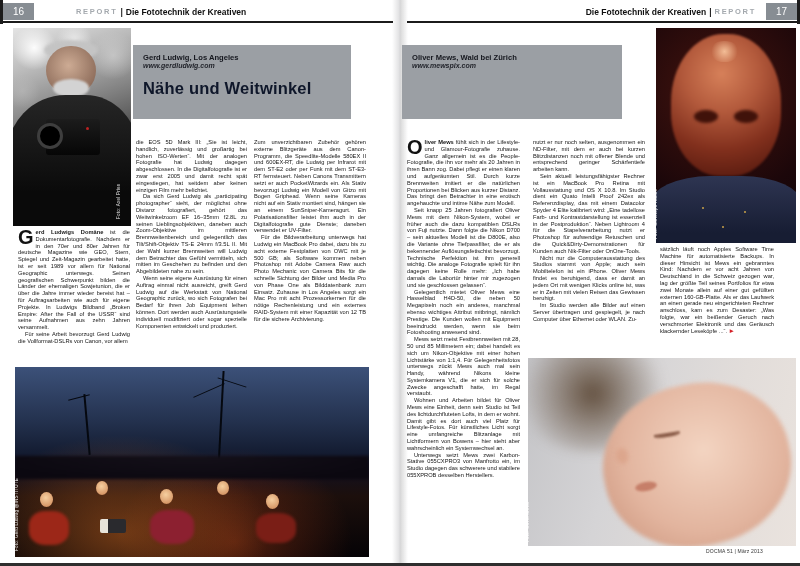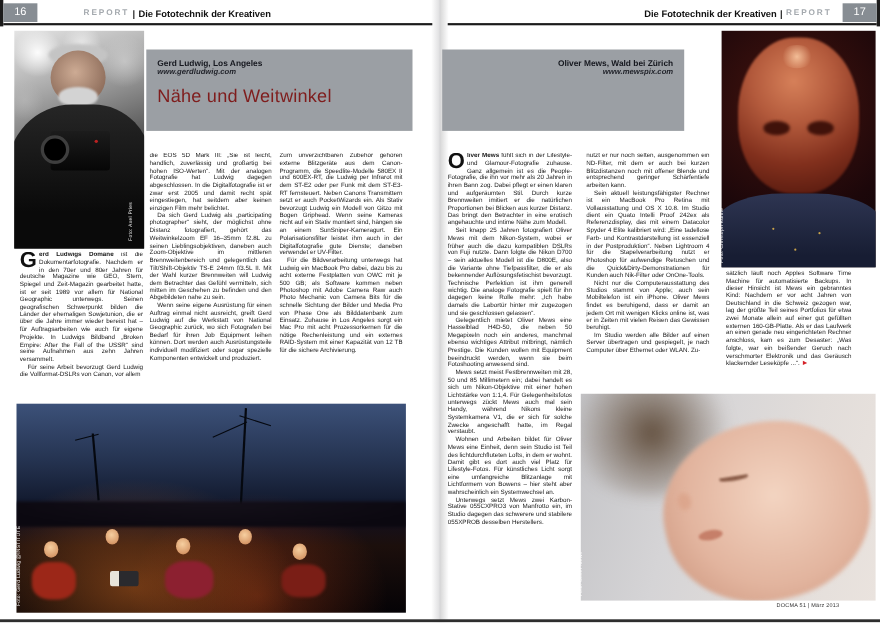--- a/index.html
+++ b/index.html
@@ -20,25 +20,25 @@
   .hdr-right .hdr-section { margin-right:10px; }
   .hdr-div { color:#222; font-weight:bold; font-size:8.5px; margin:0 3px; }
   .hdr-title { color:#101010; font-weight:bold; font-size:8.5px; }
   .rule { position:absolute; top:21px; height:2px; background:#1b1b1b; }
   .rule-left { left:3px; width:390px; }
   .rule-right { left:407px; width:390px; }
   .corner { position:absolute; top:0; width:3px; height:24px; background:#1b1b1b; }
   .corner-l { left:0; } .corner-r { right:0; }
   
   .titlebox { position:absolute; top:45px; height:74px; background:#9b9fa4; box-sizing:border-box; padding:8px 10px 0; }
-  .tb-left  { left:133px; width:242px; }
-  .tb-right { left:402px; width:220px; text-align:right; }
+  .tb-left  { left:133px; width:218px; }
+  .tb-right { left:402px; width:220px; text-align:left; }
   .tb-author { font-size:7.6px; font-weight:bold; color:#15171e; line-height:9px; }
   .tb-site   { font-size:7px; font-weight:bold; font-style:italic; color:#23252c; line-height:8px; }
-  .tb-headline { font-size:16.5px; font-weight:normal; color:#7f1d1d; margin-top:9px; letter-spacing:.2px; }
+  .tb-headline { font-size:16.5px; font-weight:bold; color:#0f172a; margin-top:9px; letter-spacing:.2px; }
   
   .col {
     position:absolute; font-size:5.7px; line-height:6.8px; text-align:justify;
     color:#161616; overflow:hidden; hyphens:auto; -webkit-hyphens:auto;
   }
   .col p { margin:0; }
   .col p.ind { text-indent:7px; }
   .dropcap { float:left; font-weight:bold; font-size:20px; line-height:17px; padding-right:2px; color:#111; }
   .bold { font-weight:bold; }
   .marker { color:#d42027; font-size:6.5px; }

